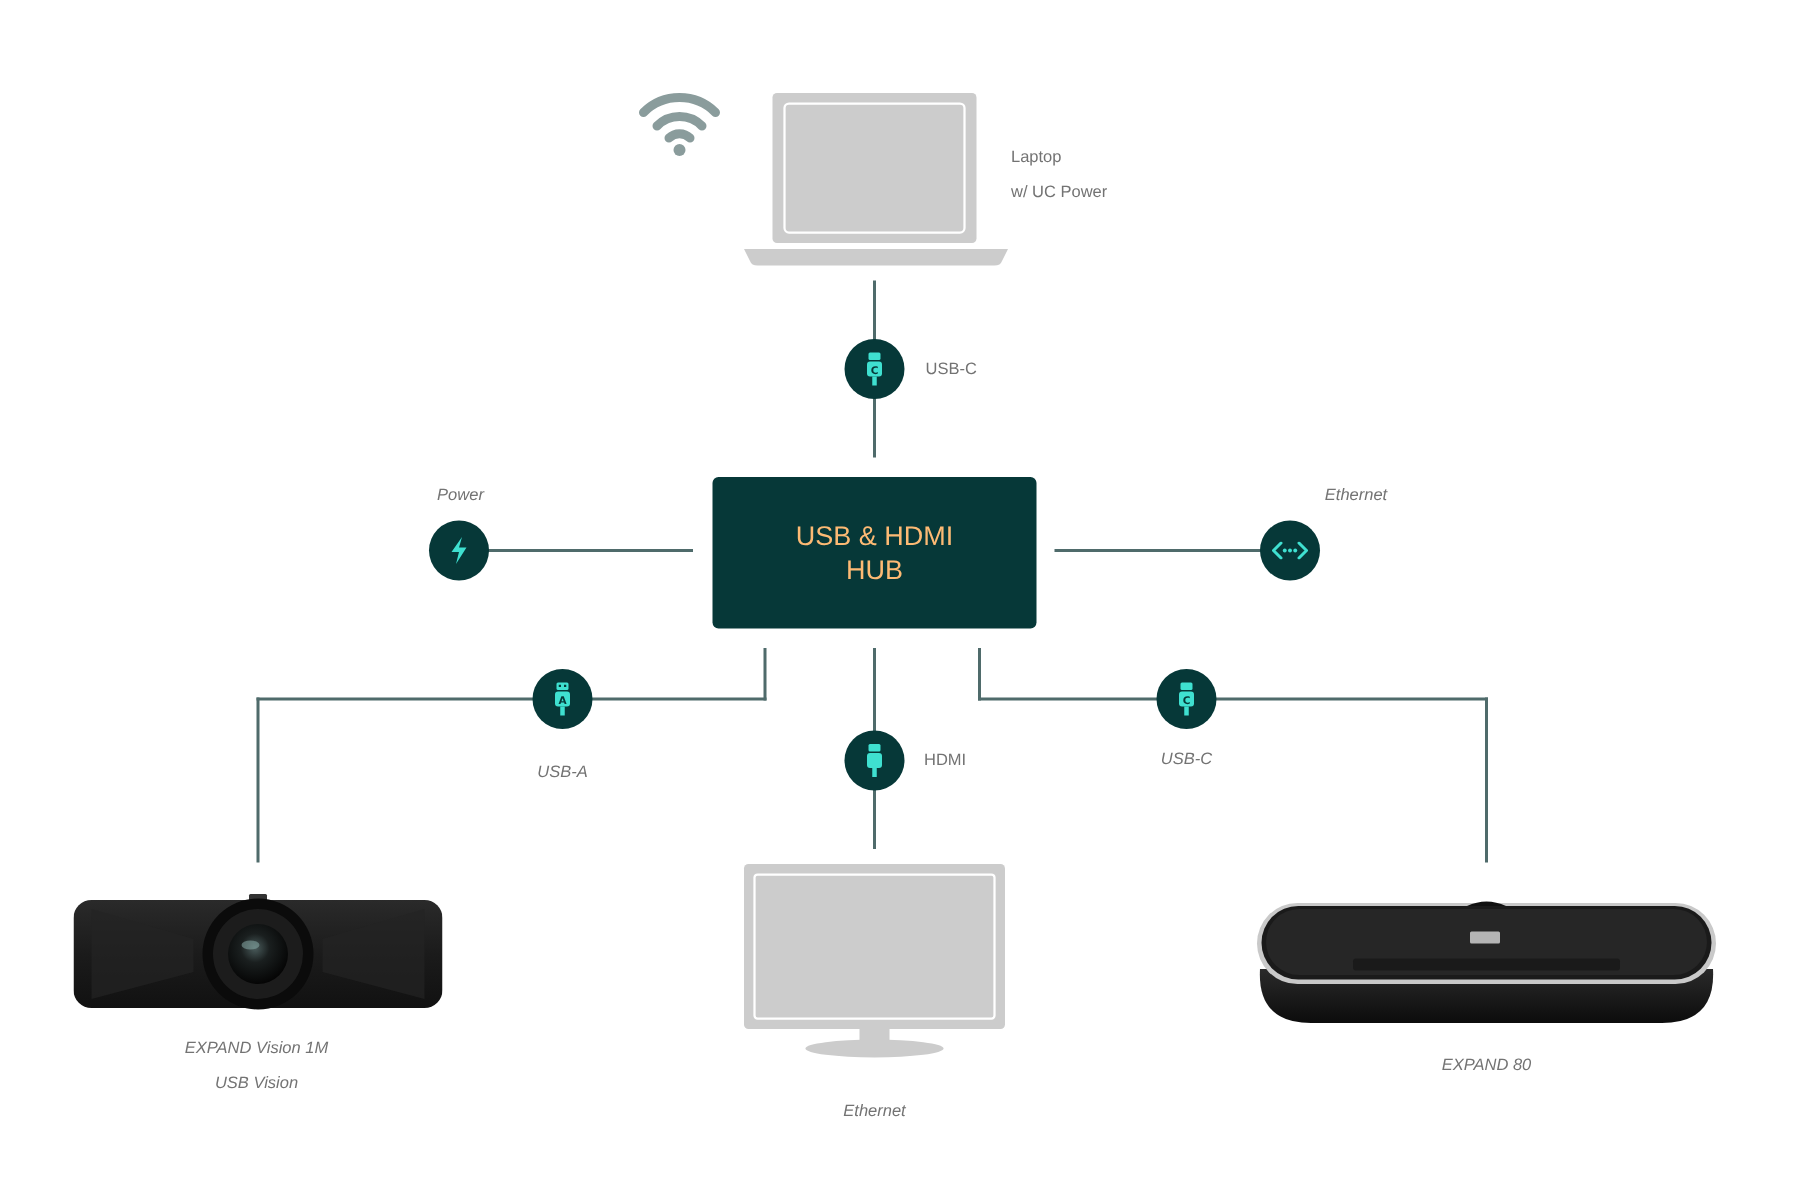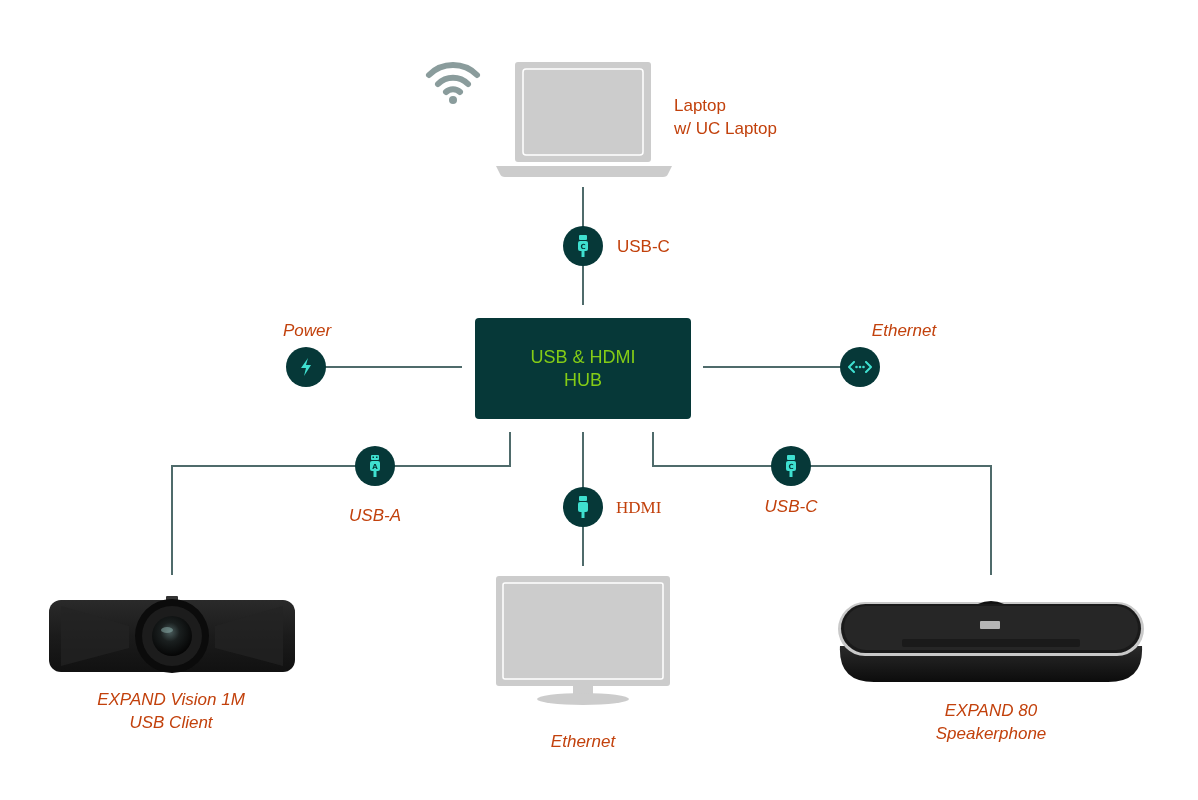--- a/index.html
+++ b/index.html
@@ -1,23 +1,23 @@
 <!DOCTYPE html>
 <html><head>
 <meta charset="utf-8">
 <style>
   html,body{margin:0;padding:0;background:#ffffff;}
   body{width:1198px;height:800px;position:relative;overflow:hidden;font-family:"Liberation Sans","DejaVu Sans",sans-serif;color:#0d3b3b;}
   .abs{position:absolute;}
   .line{position:absolute;background:#4f6b6b;}
   .node{position:absolute;width:40px;height:40px;border-radius:50%;background:#063838;display:flex;align-items:center;justify-content:center;}
   .node svg{display:block;}
-  .label{position:absolute;font-size:17px;color:#c2410c;white-space:nowrap;line-height:23px;}
+  .label{position:absolute;font-size:11px;color:#737373;white-space:nowrap;line-height:23px;}
   .center{text-align:center;font-style:italic;}
-  .hub{position:absolute;left:475px;top:318px;width:216px;height:101px;background:#063838;border-radius:4px;display:flex;flex-direction:column;align-items:center;justify-content:center;color:#84cc16;font-size:18px;line-height:23px;text-align:center;}
+  .hub{position:absolute;left:475px;top:318px;width:216px;height:101px;background:#063838;border-radius:4px;display:flex;flex-direction:column;align-items:center;justify-content:center;color:#fdba74;font-size:18px;line-height:23px;text-align:center;}
 </style>
 </head>
 <body>
 
 <div class="line" style="left:582px;top:187px;width:2px;height:118px;"></div>
 <div class="line" style="left:318px;top:366px;width:144px;height:2px;"></div>
 <div class="line" style="left:703px;top:366px;width:150px;height:2px;"></div>
 
 <div class="line" style="left:509px;top:432px;width:2px;height:35px;"></div>
 <div class="line" style="left:171px;top:465px;width:340px;height:2px;"></div>
@@ -39,21 +39,21 @@
 </div>
 <div class="abs" style="left:496px;top:62px;width:176px;height:116px;">
   <svg width="176" height="116" viewBox="0 0 176 116">
     <rect x="19" y="0" width="136" height="100" rx="3" fill="#cccccc"></rect>
     <rect x="27" y="7" width="120" height="86" rx="3" fill="none" stroke="#ffffff" stroke-width="1.5"></rect>
     <path d="M0 104 H176 L172 112 Q171 115 167 115 H9 Q5 115 4 112 Z" fill="#cccccc"></path>
   </svg>
 </div>
 <div class="label" style="left:674px;top:94px;">
   <div>Laptop</div>
-  <div>w/ UC Laptop</div>
+  <div>w/ UC Power</div>
 </div>
 
 <div class="node" style="left:563px;top:226px;">
   <span>
     <svg width="14" height="24" viewBox="0 0 14 24">
       <rect x="3" y="1" width="8" height="5" rx="1" fill="#3fe0d0"></rect>
       <rect x="2" y="7" width="10" height="10" rx="2" fill="#3fe0d0"></rect>
       <text x="7" y="15" font-size="7" text-anchor="middle" fill="#063838" font-family="DejaVu Sans, sans-serif" font-weight="bold">C</text>
       <rect x="5.5" y="17" width="3" height="6" fill="#3fe0d0"></rect>
     </svg>
@@ -104,21 +104,21 @@
 
 <div class="node" style="left:563px;top:487px;">
   <span>
     <svg width="14" height="24" viewBox="0 0 14 24">
       <rect x="3" y="1" width="8" height="5" rx="1" fill="#3fe0d0"></rect>
       <rect x="2" y="7" width="10" height="10" rx="2" fill="#3fe0d0"></rect>
       <rect x="5.5" y="17" width="3" height="6" fill="#3fe0d0"></rect>
     </svg>
   </span>
 </div>
-<div class="label" style="left:616px;top:496px;font-family:Liberation Serif, serif;">HDMI</div>
+<div class="label" style="left:616px;top:496px;">HDMI</div>
 
 <div class="node" style="left:771px;top:446px;">
   <span>
     <svg width="14" height="24" viewBox="0 0 14 24">
       <rect x="3" y="1" width="8" height="5" rx="1" fill="#3fe0d0"></rect>
       <rect x="2" y="7" width="10" height="10" rx="2" fill="#3fe0d0"></rect>
       <text x="7" y="15" font-size="7" text-anchor="middle" fill="#063838" font-family="DejaVu Sans, sans-serif" font-weight="bold">C</text>
       <rect x="5.5" y="17" width="3" height="6" fill="#3fe0d0"></rect>
     </svg>
   </span>
@@ -144,21 +144,21 @@
     <path d="M234 10 L166 30 L166 52 L234 70 Z" fill="#232323" opacity="0.7"></path>
     <rect x="117" y="0" width="12" height="5" rx="1" fill="#333"></rect>
     <circle cx="123" cy="40" r="37" fill="#0b0b0b"></circle>
     <circle cx="123" cy="40" r="30" fill="#1c1c1c"></circle>
     <circle cx="123" cy="40" r="20" fill="url(#lens)"></circle>
     <ellipse cx="118" cy="34" rx="6" ry="3" fill="#8fb3b0" opacity="0.5"></ellipse>
   </svg>
 </div>
 <div class="label center" style="left:60px;top:688px;width:222px;">
   <div>EXPAND Vision 1M</div>
-  <div>USB Client</div>
+  <div>USB Vision</div>
 </div>
 
 <div class="abs" style="left:494px;top:574px;width:178px;height:132px;">
   <svg width="178" height="132" viewBox="0 0 178 132">
     <rect x="2" y="2" width="174" height="110" rx="3" fill="#cccccc"></rect>
     <rect x="9" y="9" width="160" height="96" rx="2" fill="none" stroke="#ffffff" stroke-width="1.5"></rect>
     <rect x="79" y="112" width="20" height="12" fill="#cccccc"></rect>
     <ellipse cx="89" cy="125" rx="46" ry="6" fill="#cccccc"></ellipse>
   </svg>
 </div>
@@ -176,14 +176,13 @@
     <rect x="4" y="8" width="306" height="54" rx="27" fill="#c9c9c9"></rect>
     <rect x="7" y="10" width="300" height="49" rx="24.5" fill="#1a1a1a"></rect>
     <rect x="10" y="12" width="294" height="44" rx="22" fill="#262626"></rect>
     <rect x="146" y="27" width="20" height="8" rx="1" fill="#b5b5b5"></rect>
     <rect x="68" y="45" width="178" height="8" rx="2" fill="#1a1a1a"></rect>
     <path d="M144 10 Q157 4 170 10 Z" fill="#111"></path>
   </svg>
 </div>
 <div class="label center" style="left:880px;top:699px;width:222px;">
   <div>EXPAND 80</div>
-  <div>Speakerphone</div>
 </div>
 
 </body></html>

